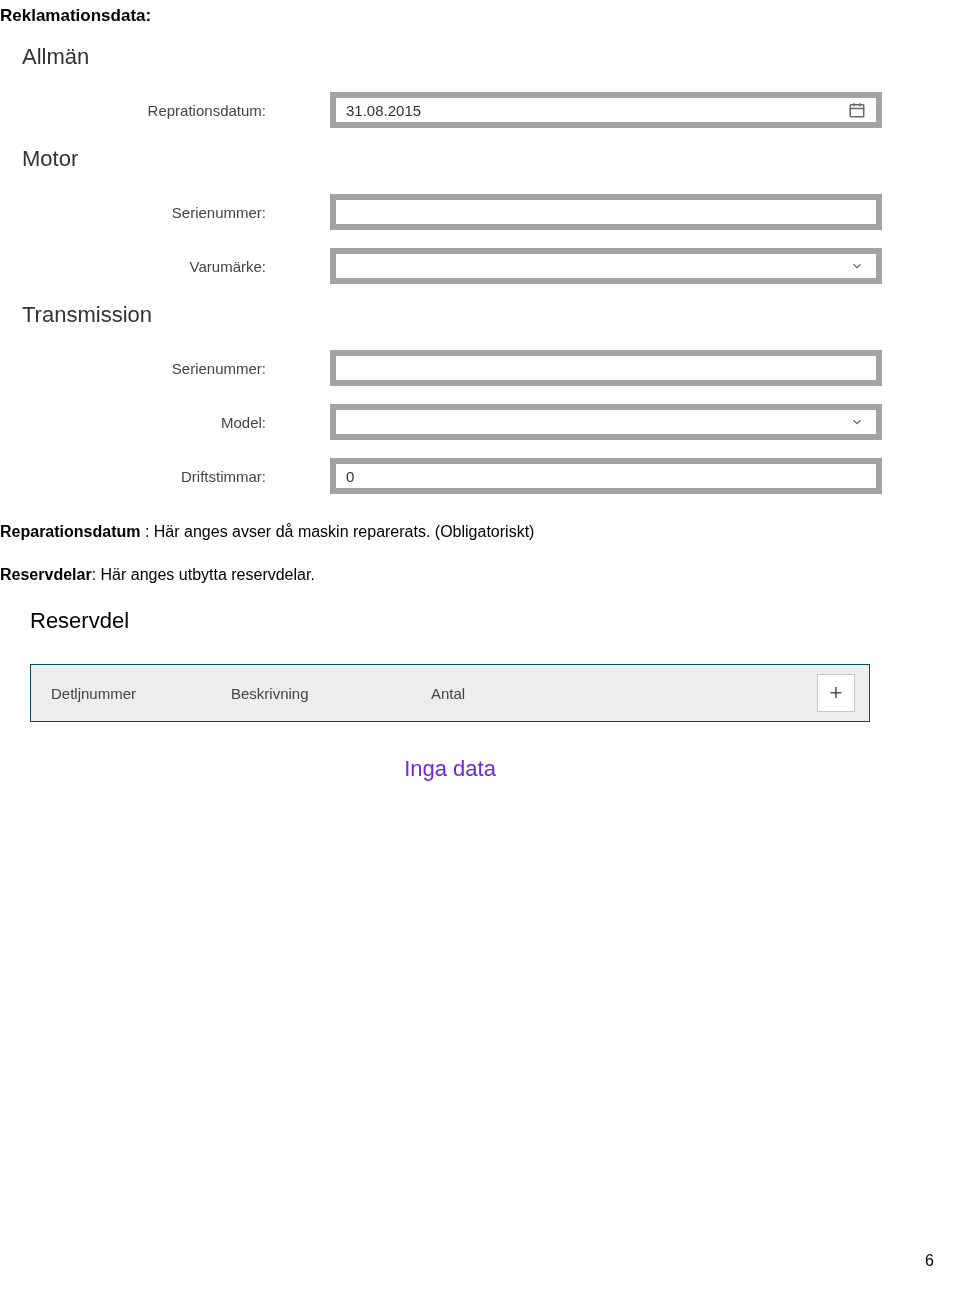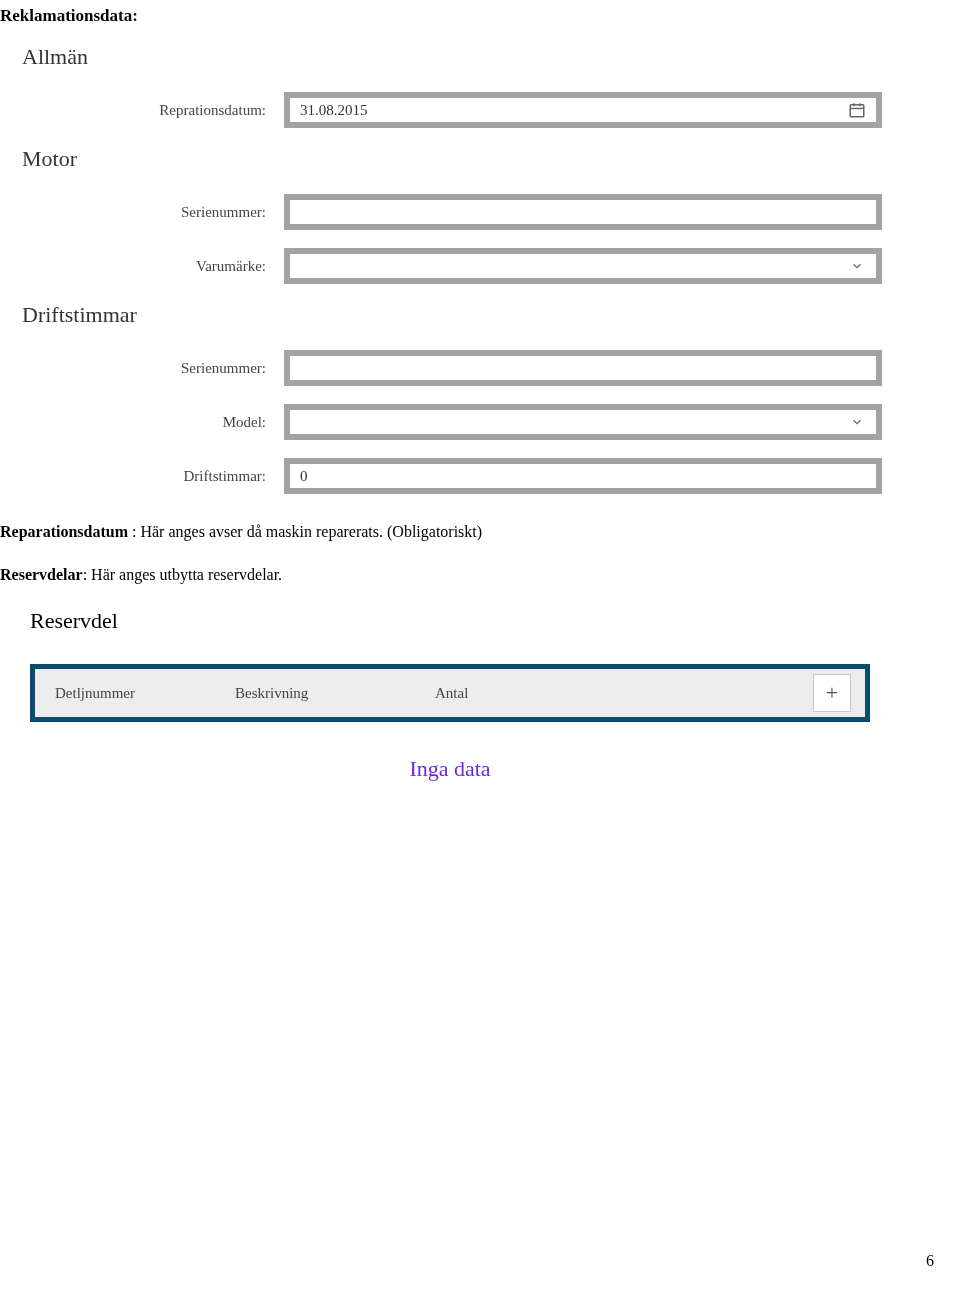--- a/index.html
+++ b/index.html
@@ -9,41 +9,41 @@
     font-family: Arial, Helvetica, sans-serif;
     color: #000;
     width: 960px;
   }
   .page {
     padding: 6px 14px 30px 0;
     box-sizing: border-box;
     width: 960px;
     position: relative;
     min-height: 1294px;
-    font-family: Liberation Serif, serif;
   }
   .doc-title {
     font-size: 17px;
     font-weight: bold;
     margin: 0 0 18px 0;
   }
   .form-area {
     padding-left: 22px;
     width: 860px;
     color: #333;
   }
   .section-head {
     font-size: 22px;
     font-weight: 400;
     margin: 0 0 22px 0;
   }
   .row {
     display: flex;
     align-items: center;
     margin-bottom: 18px;
+    gap: 46px;
   }
   .row-label {
     width: 262px;
     text-align: right;
     padding-right: 18px;
     font-size: 15px;
     color: #444;
     box-sizing: border-box;
   }
   .control {
@@ -95,21 +95,21 @@
     padding-left: 30px;
     width: 840px;
   }
   .reserv-head {
     font-size: 22px;
     margin: 8px 0 30px 0;
     color: #000000;
   }
   .table-header {
     background: #ededed;
-    border: 5px solid #0c4a6e;
+    border: 1px solid #0c4a6e;
     height: 58px;
     display: flex;
     align-items: center;
     padding: 0 14px 0 20px;
     box-sizing: border-box;
     position: relative;
     font-size: 15px;
     color: #444;
   }
   .col-a { width: 180px; }
@@ -184,21 +184,21 @@
         <span></span>
         <span class="chevron">
           <svg viewBox="0 0 24 24" fill="none" stroke="#666" stroke-width="2">
               <polyline points="6 9 12 15 18 9"></polyline>
             </svg>
         </span>
       </div>
     </div>
 
 
-    <div class="section-head" style="margin-top:10px;">Driftstimmar</div>
+    <div class="section-head" style="margin-top:10px;">Transmission</div>
 
     <div class="row">
       <div class="row-label">Serienummer:</div>
       <div class="control">
         <span></span>
       </div>
     </div>
 
     <div class="row">
       <div class="row-label">Model:</div>

